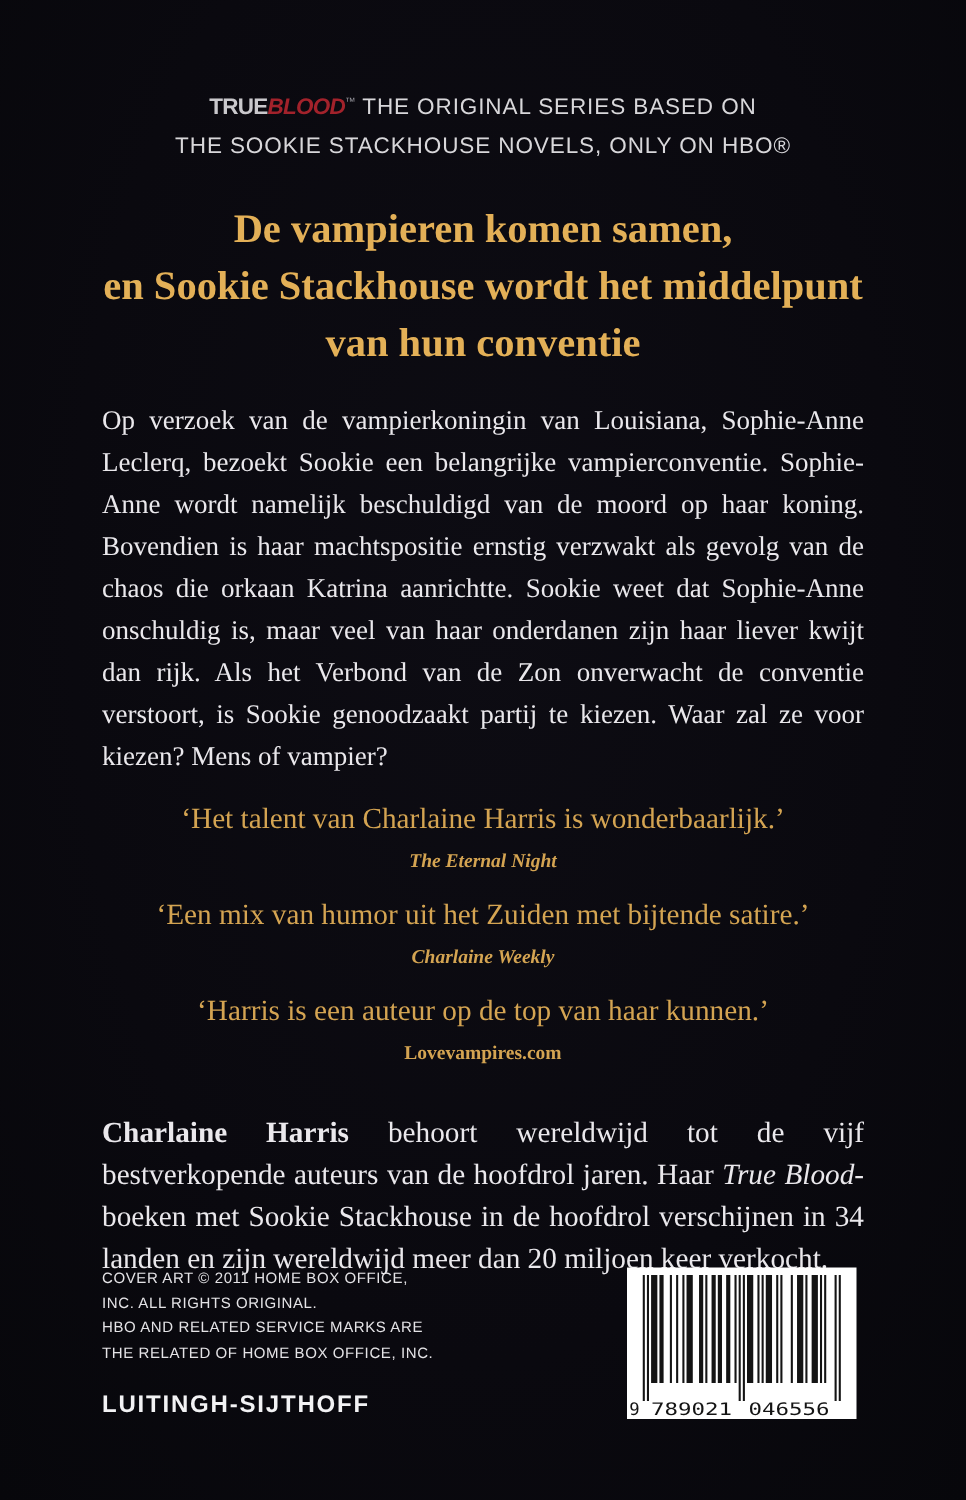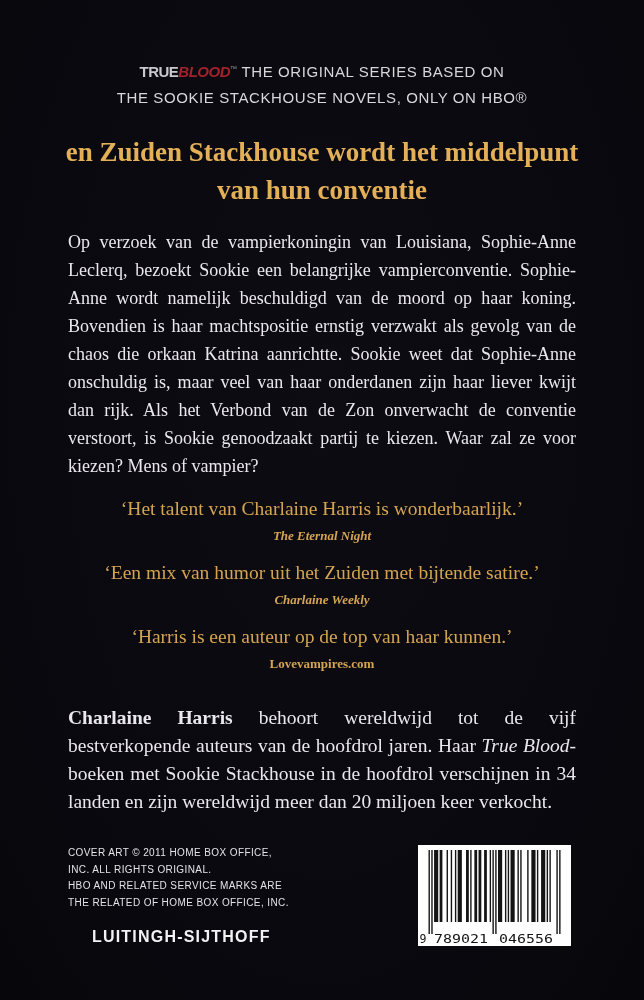--- a/index.html
+++ b/index.html
@@ -68,21 +68,20 @@
     letter-spacing:0.4px;
     color:#e4e3e6;
   }
   .publisher{
     position:absolute;left:68px;top:928px;
     font-family:"Liberation Sans", sans-serif;
     font-weight:bold;
     font-size:16px;
     letter-spacing:1.2px;
     color:#f2f2f4;
-    margin-left:24px;
   }
   .barcode-box{
     position:absolute;left:418px;top:845px;
     width:153px;height:101px;
     background:#fff;
   }
   .barcode-box svg{display:block;}
 </style>
 </head>
 <body>
@@ -90,21 +89,22 @@
 <div class="cover">
 
   <div class="tagline">
     <div>
       <span class="brand-true">TRUE</span><span class="brand-blood">BLOOD</span><span class="brand-tm">™</span><span> THE ORIGINAL SERIES BASED ON</span>
     </div>
     <div>THE SOOKIE STACKHOUSE NOVELS, ONLY ON HBO®</div>
   </div>
 
   <div class="headline">
-    <div>en Zuiden Stackhouse wordt het middelpunt</div>
+    <div>De vampieren komen samen,</div>
+    <div>en Sookie Stackhouse wordt het middelpunt</div>
     <div>van hun conventie</div>
   </div>
 
   <p class="synopsis">Op verzoek van de vampierkoningin van Louisiana, Sophie-Anne Leclerq, bezoekt Sookie een belangrijke vampierconventie. Sophie-Anne wordt namelijk beschuldigd van de moord op haar koning. Bovendien is haar machtspositie ernstig verzwakt als gevolg van de chaos die orkaan Katrina aanrichtte. Sookie weet dat Sophie-Anne onschuldig is, maar veel van haar onderdanen zijn haar liever kwijt dan rijk. Als het Verbond van de Zon onverwacht de conventie verstoort, is Sookie genoodzaakt partij te kiezen. Waar zal ze voor kiezen? Mens of vampier?</p>
 
   <div class="quotes">
     <div class="quote">
       <p class="quote-text">‘Het talent van Charlaine Harris is wonderbaarlijk.’</p>
       <p class="quote-source">The Eternal Night</p>
     </div>

